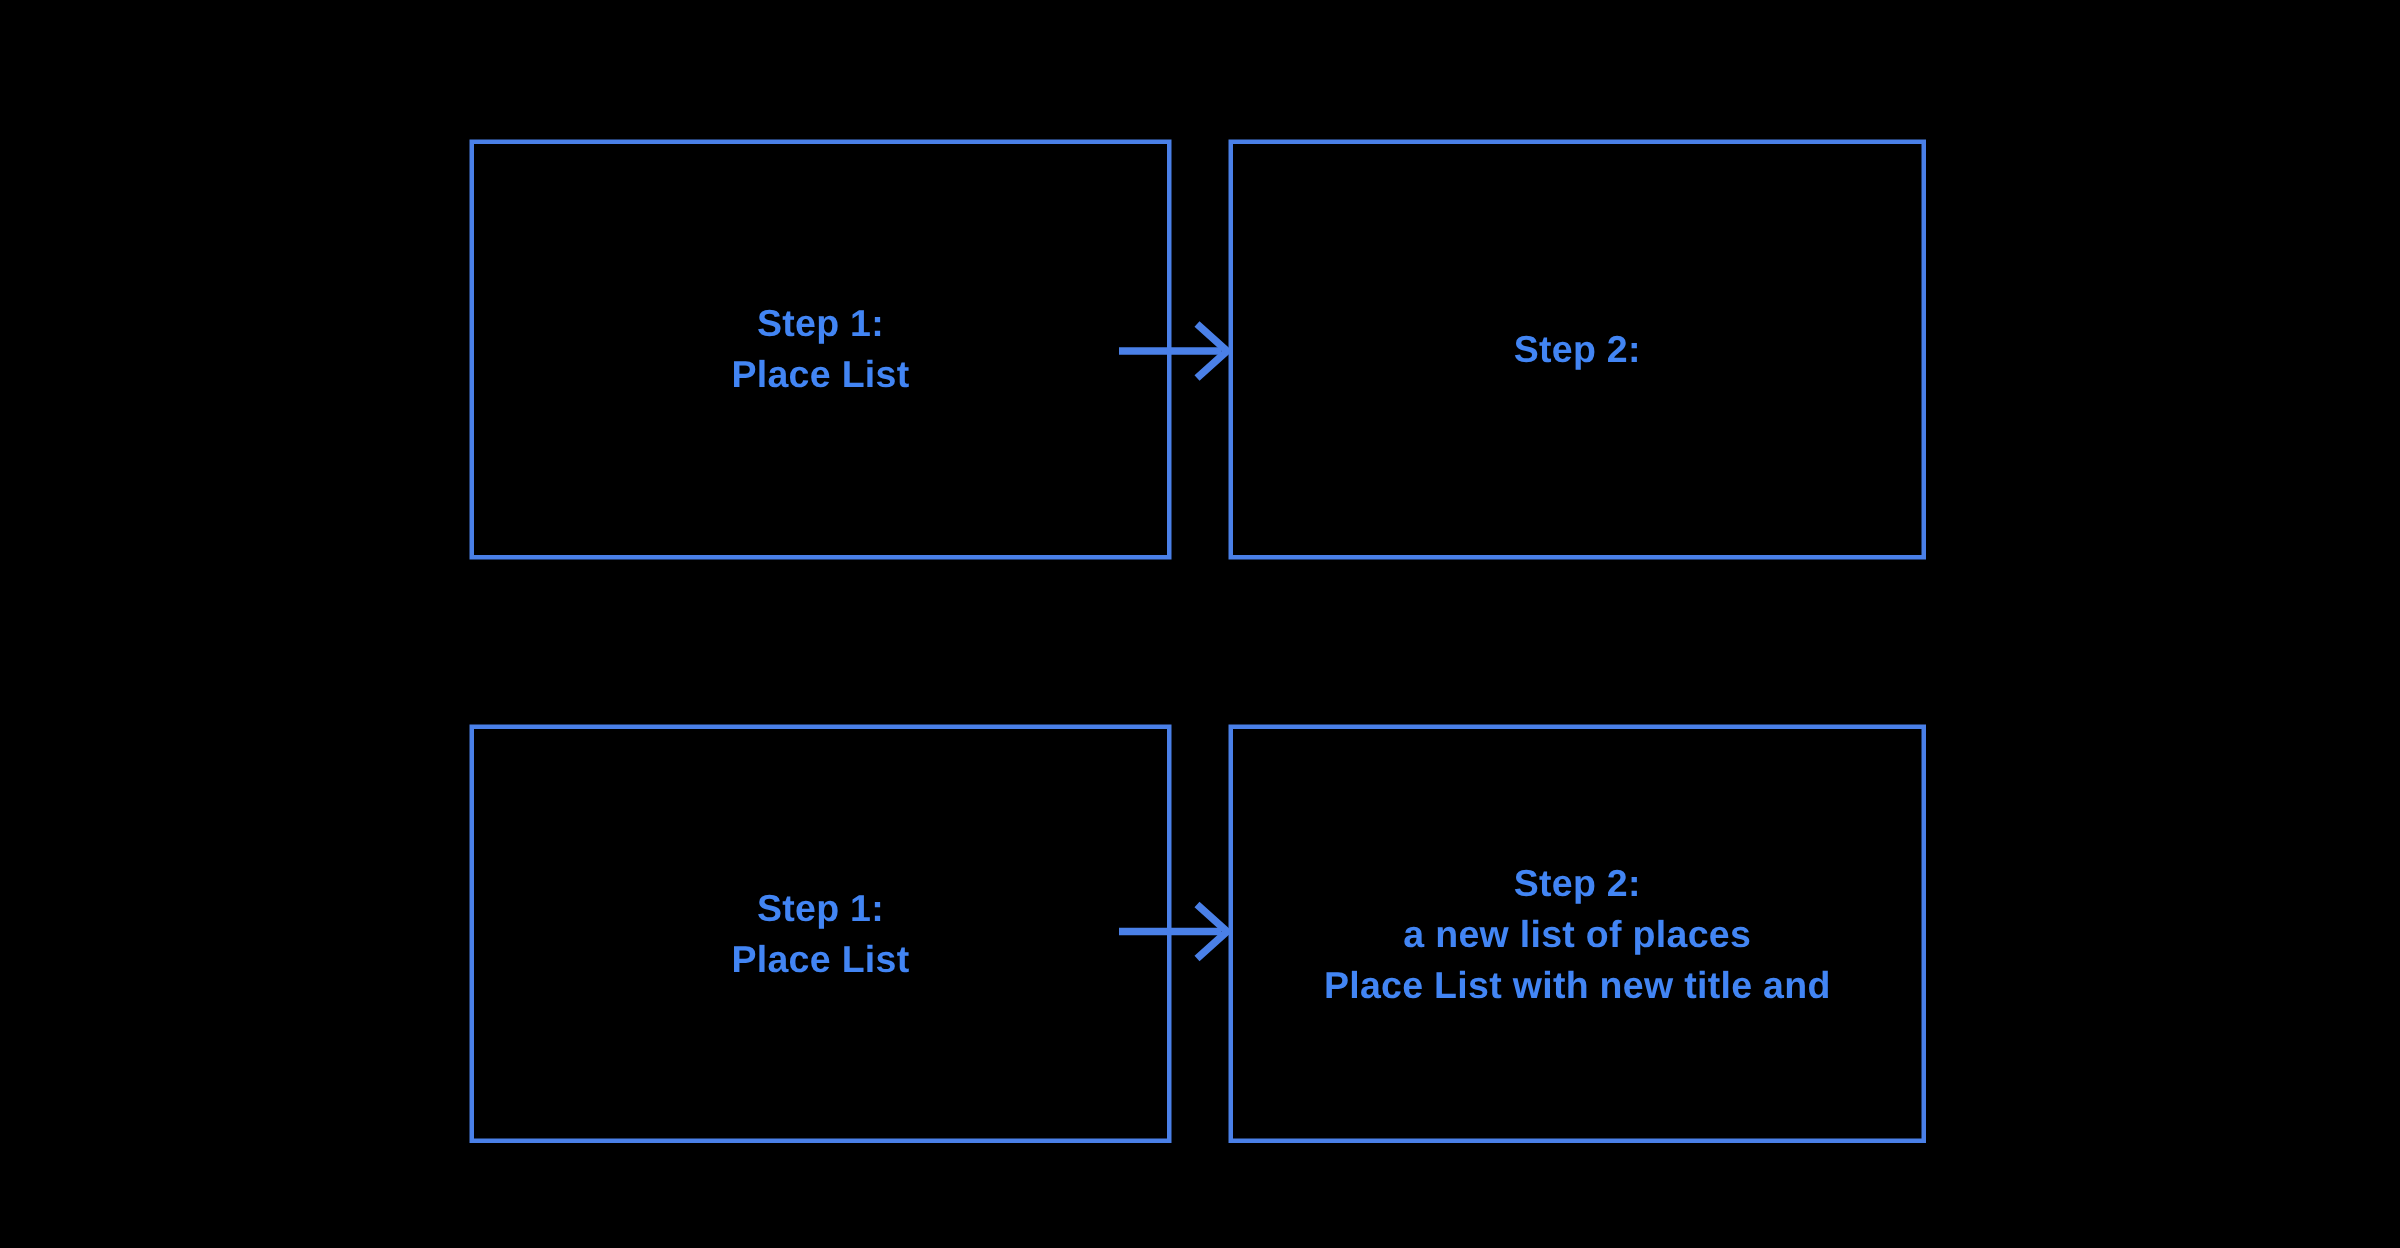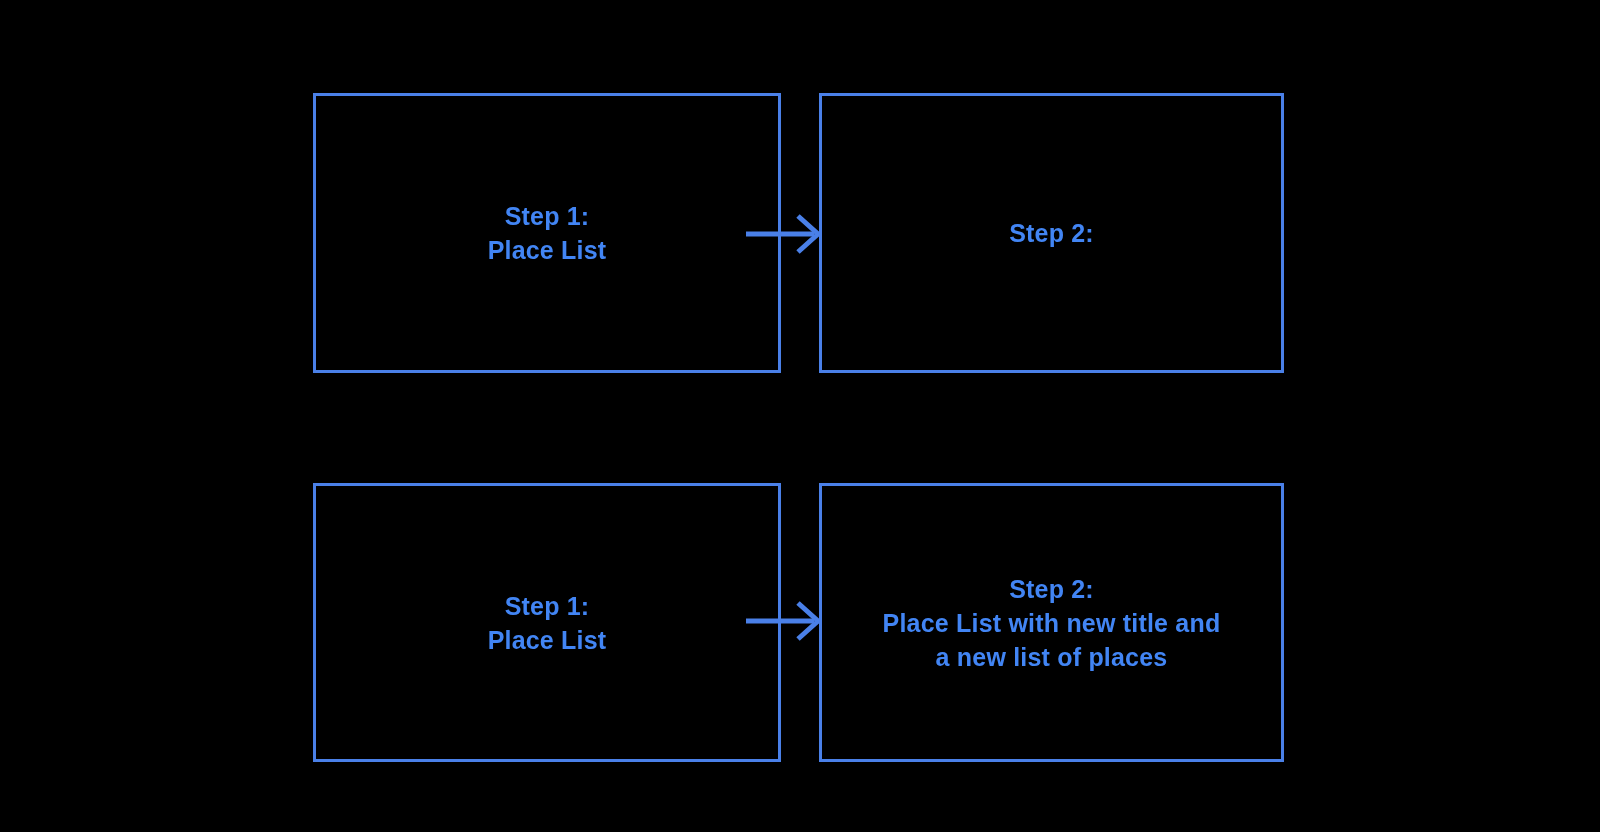--- a/index.html
+++ b/index.html
@@ -80,17 +80,17 @@
     <div class="line">Place List</div>
   </div>
 
   <svg class="arrow-svg arrow-r2" viewBox="0 0 84 48" fill="none">
     <line x1="6" y1="24" x2="74" y2="24" stroke="currentColor" stroke-width="5"></line>
     <polyline points="58,6 78,24 58,42" stroke="currentColor" stroke-width="5" fill="none" stroke-linecap="butt" stroke-linejoin="miter"></polyline>
   </svg>
 
   <div class="flow-box box-r2-tgt">
     <div class="line">Step 2:</div>
+    <div class="line">a new list of places</div>
     <div class="line">Place List with new title and</div>
-    <div class="line">a new list of places</div>
   </div>
 
 </div>
 
 </body></html>

